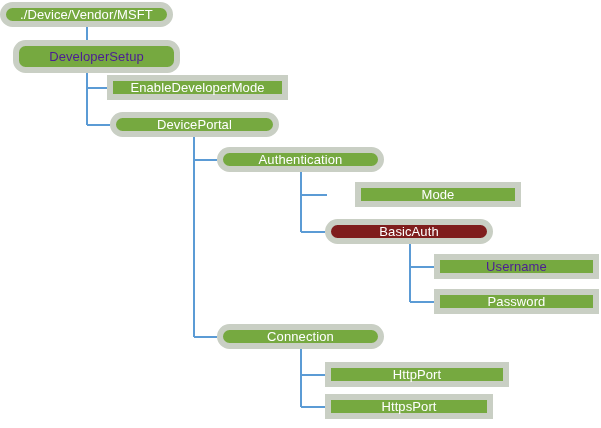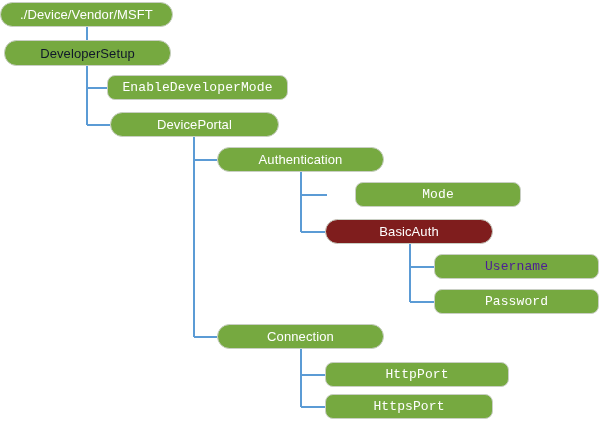--- a/index.html
+++ b/index.html
@@ -34,29 +34,28 @@
     box-sizing: border-box;
     display: flex;
     align-items: center;
     justify-content: center;
     color: #ffffff;
     font-size: 13px;
     line-height: 1;
     letter-spacing: 0.1px;
     white-space: nowrap;
     background: #76a940;
-    border: 1px solid #a21caf;
+    border: 6px solid #a21caf;
     z-index: 2;
   }
   .node.pill {
     border-radius: 12px;
   }
   .node.rect {
-    border-radius: 8px;
-    font-family: Liberation Mono, monospace;
+    border-radius: 0;
   }
   .node-label {
     display: block;
     pointer-events: none;
     transform: translateY(-0.5px);
   }
 </style>
 </head>
 <body>
 
@@ -96,21 +95,21 @@
       <path d="M 300.5 374.5 L 325 374.5"></path>
 
       <path d="M 300.5 406.5 L 325 406.5"></path>
     </g>
   </svg>
 
   <div id="nodes-layer">
       <div class="node pill" style="left: 0px; top: 2px; width: 173px; height: 25px; background: rgb(118, 169, 64); border-color: rgb(201, 207, 196); color: rgb(255, 255, 255); border-radius: 12.5px;">
         <span class="node-label">./Device/Vendor/MSFT</span>
       </div>
-      <div class="node pill" style="left: 4px; top: 40px; width: 167px; height: 26px; background: rgb(118, 169, 64); border-color: rgb(201, 207, 196); color: #0f172a; border-radius: 12.5px;">
+      <div class="node pill" style="left: 13px; top: 40px; width: 167px; height: 33px; background: rgb(118, 169, 64); border-color: rgb(201, 207, 196); color: #4c1d95; border-radius: 12.5px;">
         <span class="node-label">DeveloperSetup</span>
       </div>
       <div class="node rect" style="left: 107px; top: 75px; width: 181px; height: 25px; background: rgb(118, 169, 64); border-color: rgb(201, 207, 196); color: rgb(255, 255, 255);">
         <span class="node-label">EnableDeveloperMode</span>
       </div>
       <div class="node pill" style="left: 110px; top: 112px; width: 169px; height: 25px; background: rgb(118, 169, 64); border-color: rgb(201, 207, 196); color: rgb(255, 255, 255); border-radius: 12.5px;">
         <span class="node-label">DevicePortal</span>
       </div>
       <div class="node pill" style="left: 217px; top: 147px; width: 167px; height: 25px; background: rgb(118, 169, 64); border-color: rgb(201, 207, 196); color: rgb(255, 255, 255); border-radius: 12.5px;">
         <span class="node-label">Authentication</span>

